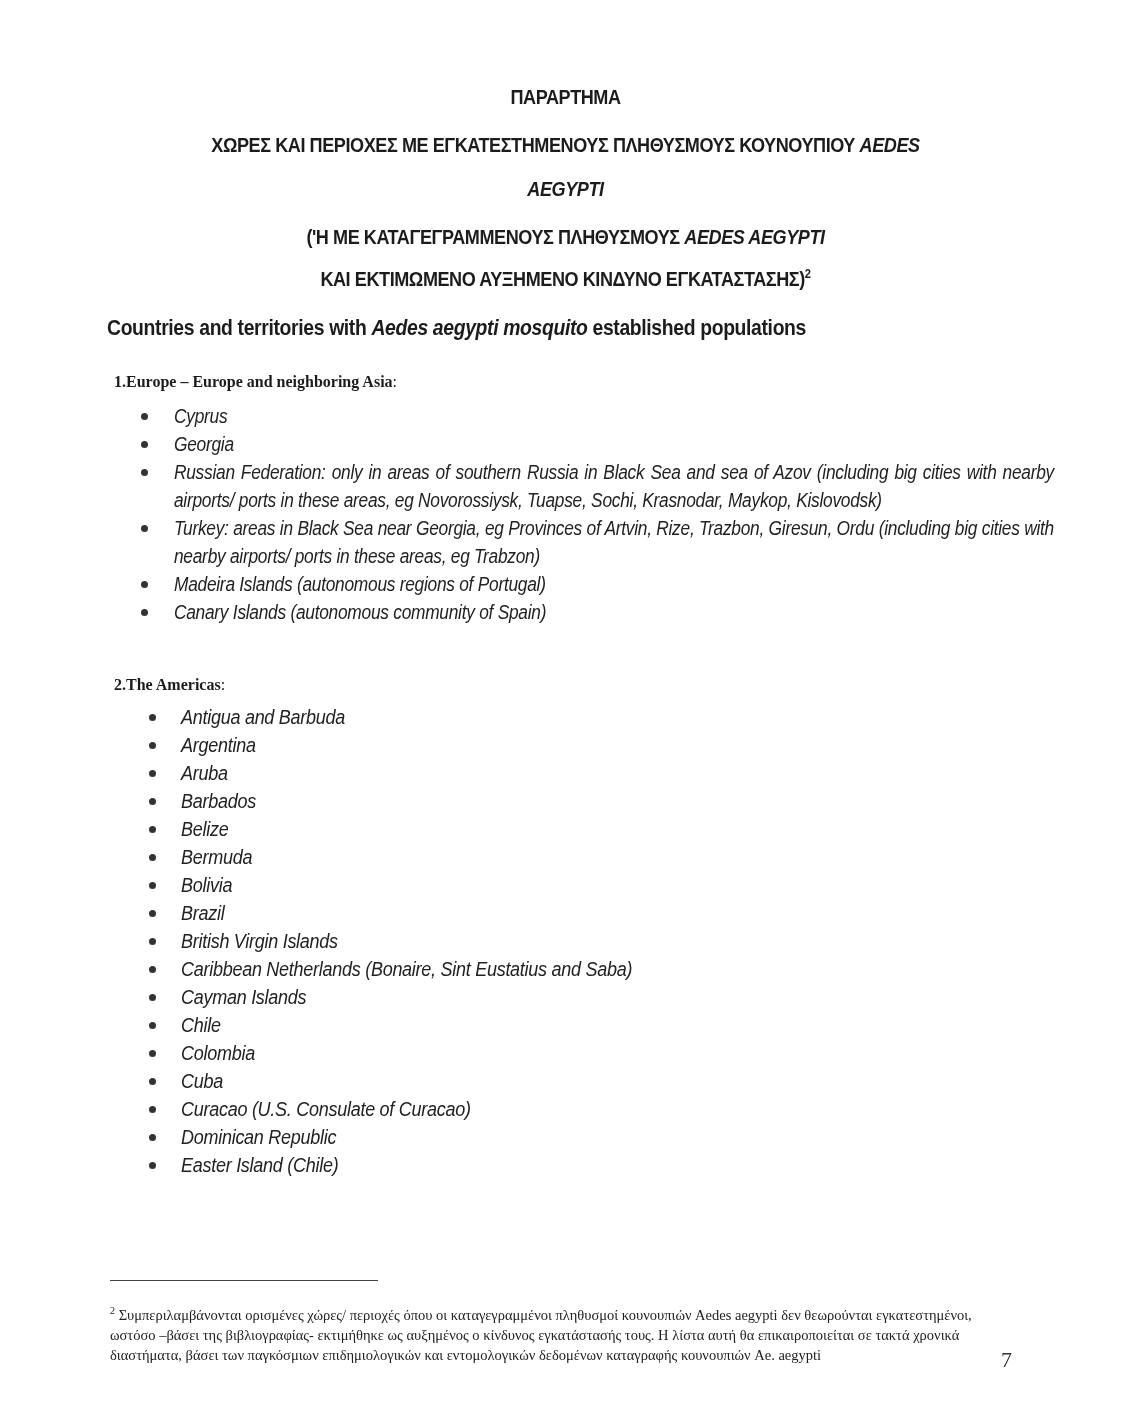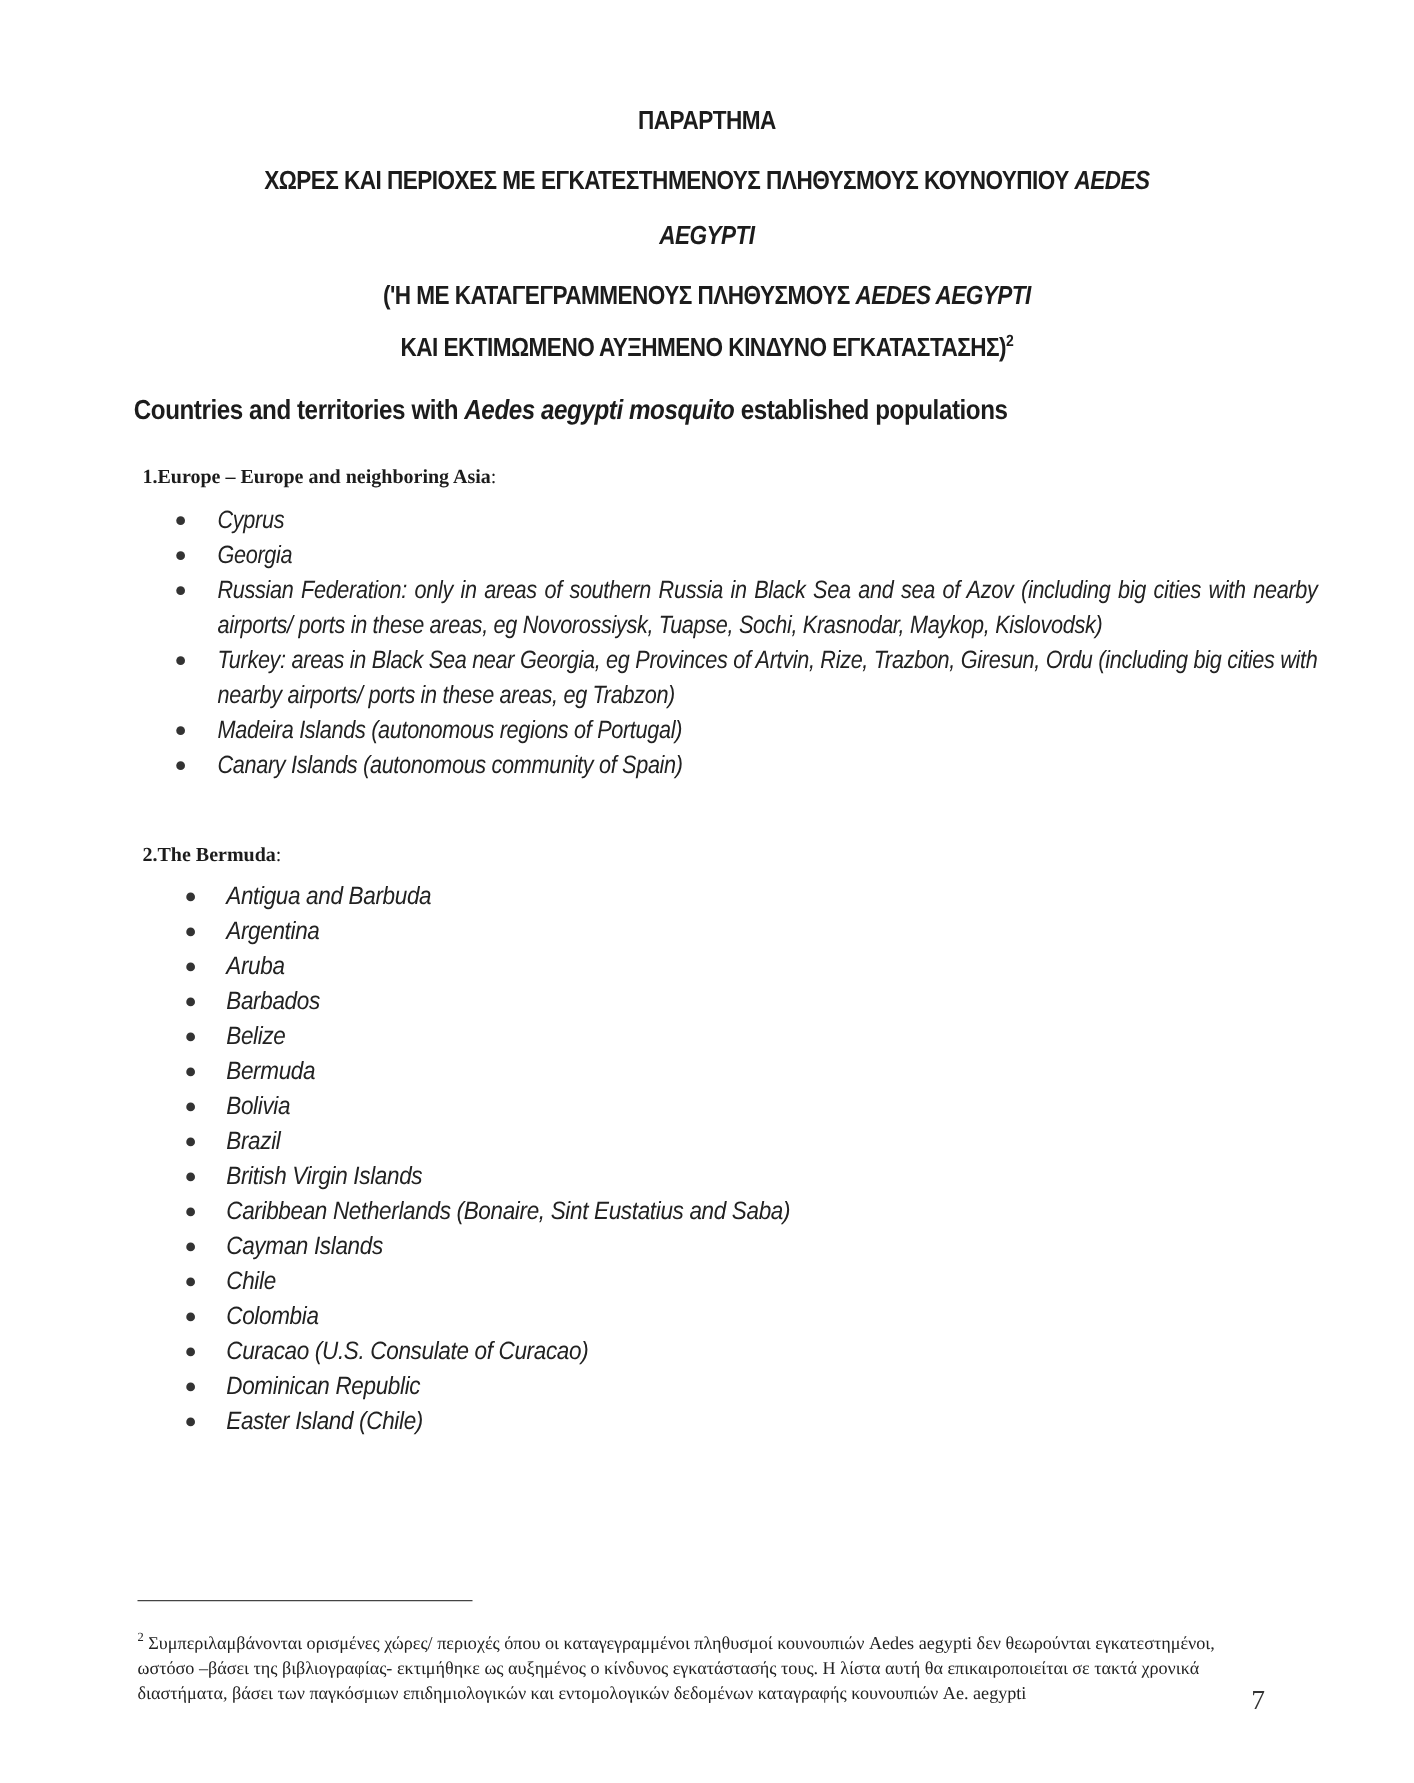--- a/index.html
+++ b/index.html
@@ -193,21 +193,21 @@
         <span class="bullet"></span>
         <span class="txt" style="width: 1016.17px;">Madeira Islands (autonomous regions of Portugal)</span>
       </li>
     <li>
         <span class="bullet"></span>
         <span class="txt" style="width: 1016.17px;">Canary Islands (autonomous community of Spain)</span>
       </li>
   </ul>
 
   <div class="section-heading" style="left:114px; top:629px;">
-    <span>2.</span><span>The Bermuda</span><span class="colon">:</span>
+    <span>2.</span><span>The Americas</span><span class="colon">:</span>
   </div>
 
   <ul class="items americas">
     <li>
         <span class="bullet"></span>
         <span class="txt">Antigua and Barbuda</span>
       </li>
     <li>
         <span class="bullet"></span>
         <span class="txt">Argentina</span>
@@ -248,20 +248,24 @@
         <span class="bullet"></span>
         <span class="txt">Cayman Islands</span>
       </li>
     <li>
         <span class="bullet"></span>
         <span class="txt">Chile</span>
       </li>
     <li>
         <span class="bullet"></span>
         <span class="txt">Colombia</span>
+      </li>
+    <li>
+        <span class="bullet"></span>
+        <span class="txt">Cuba</span>
       </li>
     <li>
         <span class="bullet"></span>
         <span class="txt">Curacao (U.S. Consulate of Curacao)</span>
       </li>
     <li>
         <span class="bullet"></span>
         <span class="txt">Dominican Republic</span>
       </li>
     <li>

